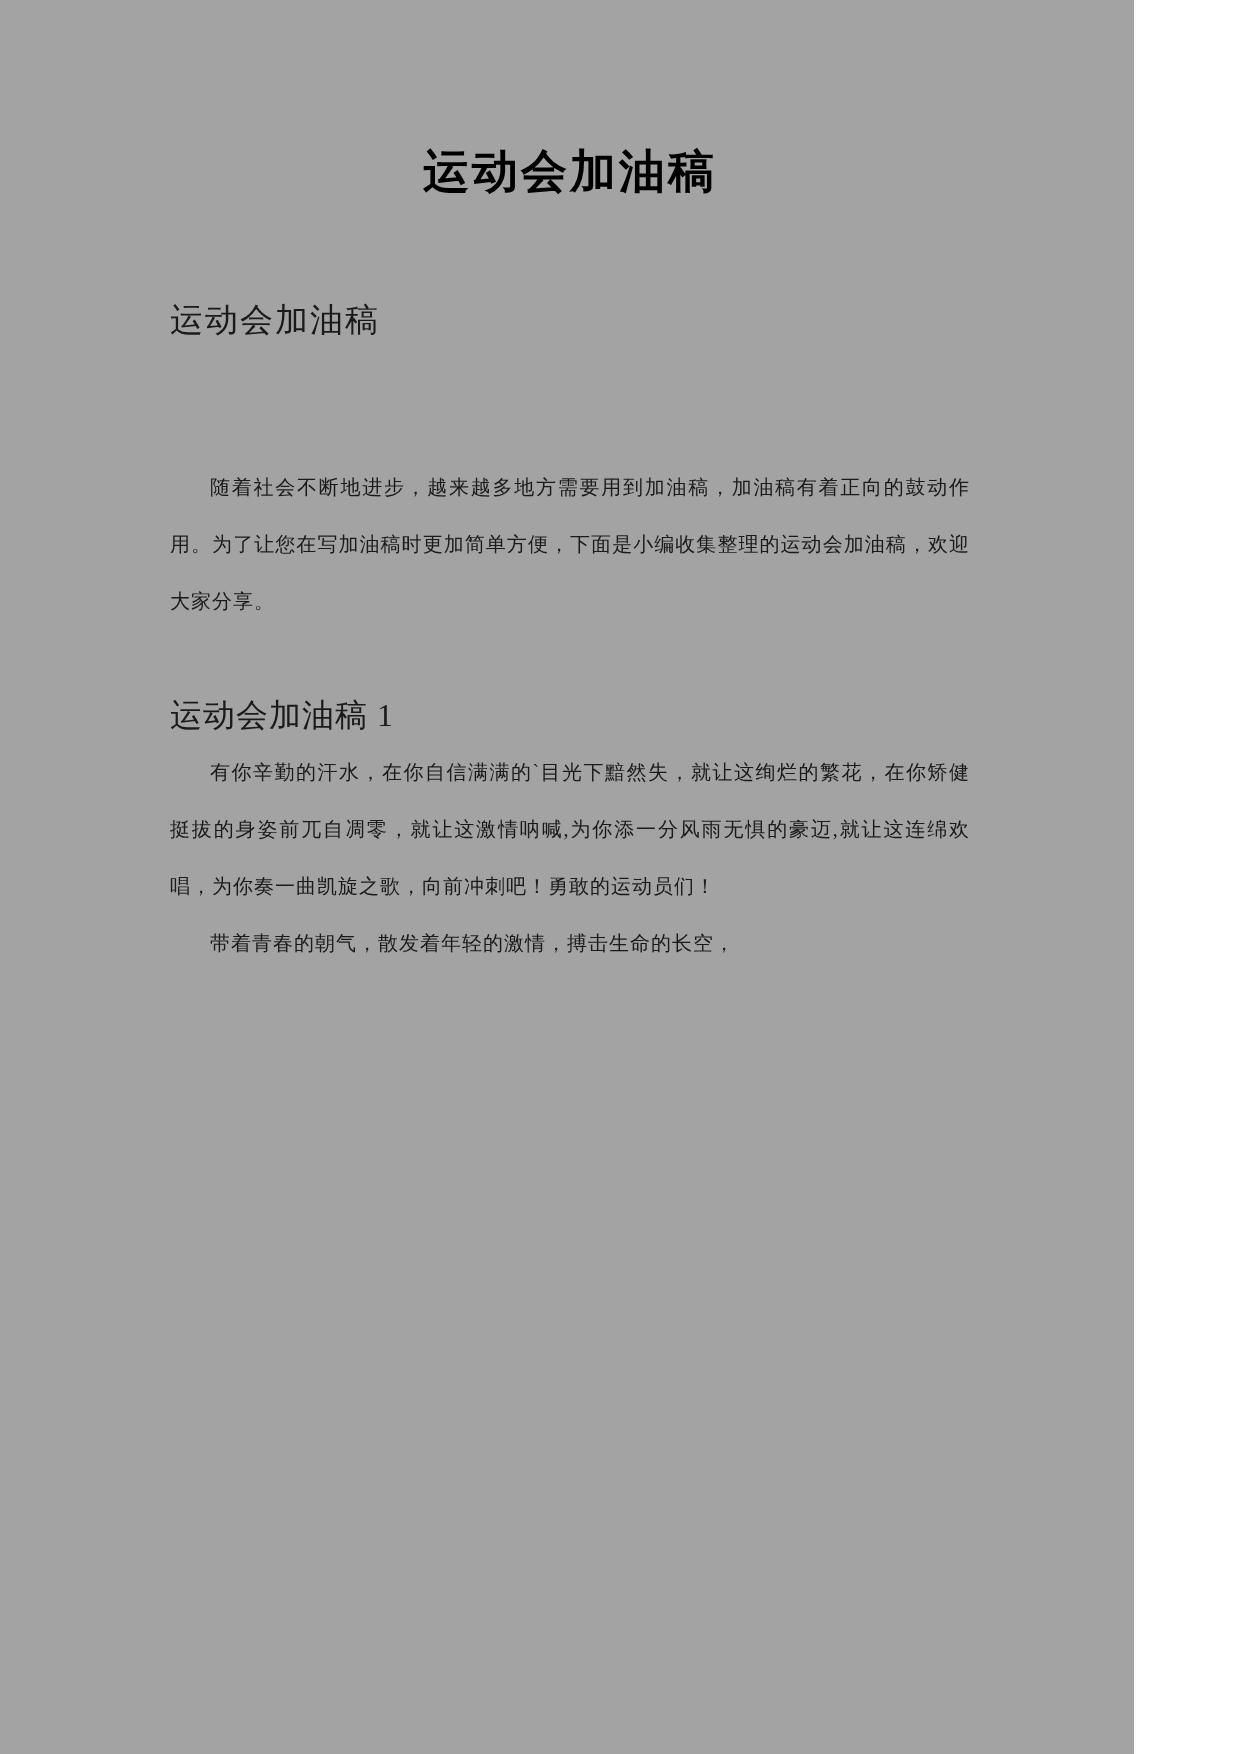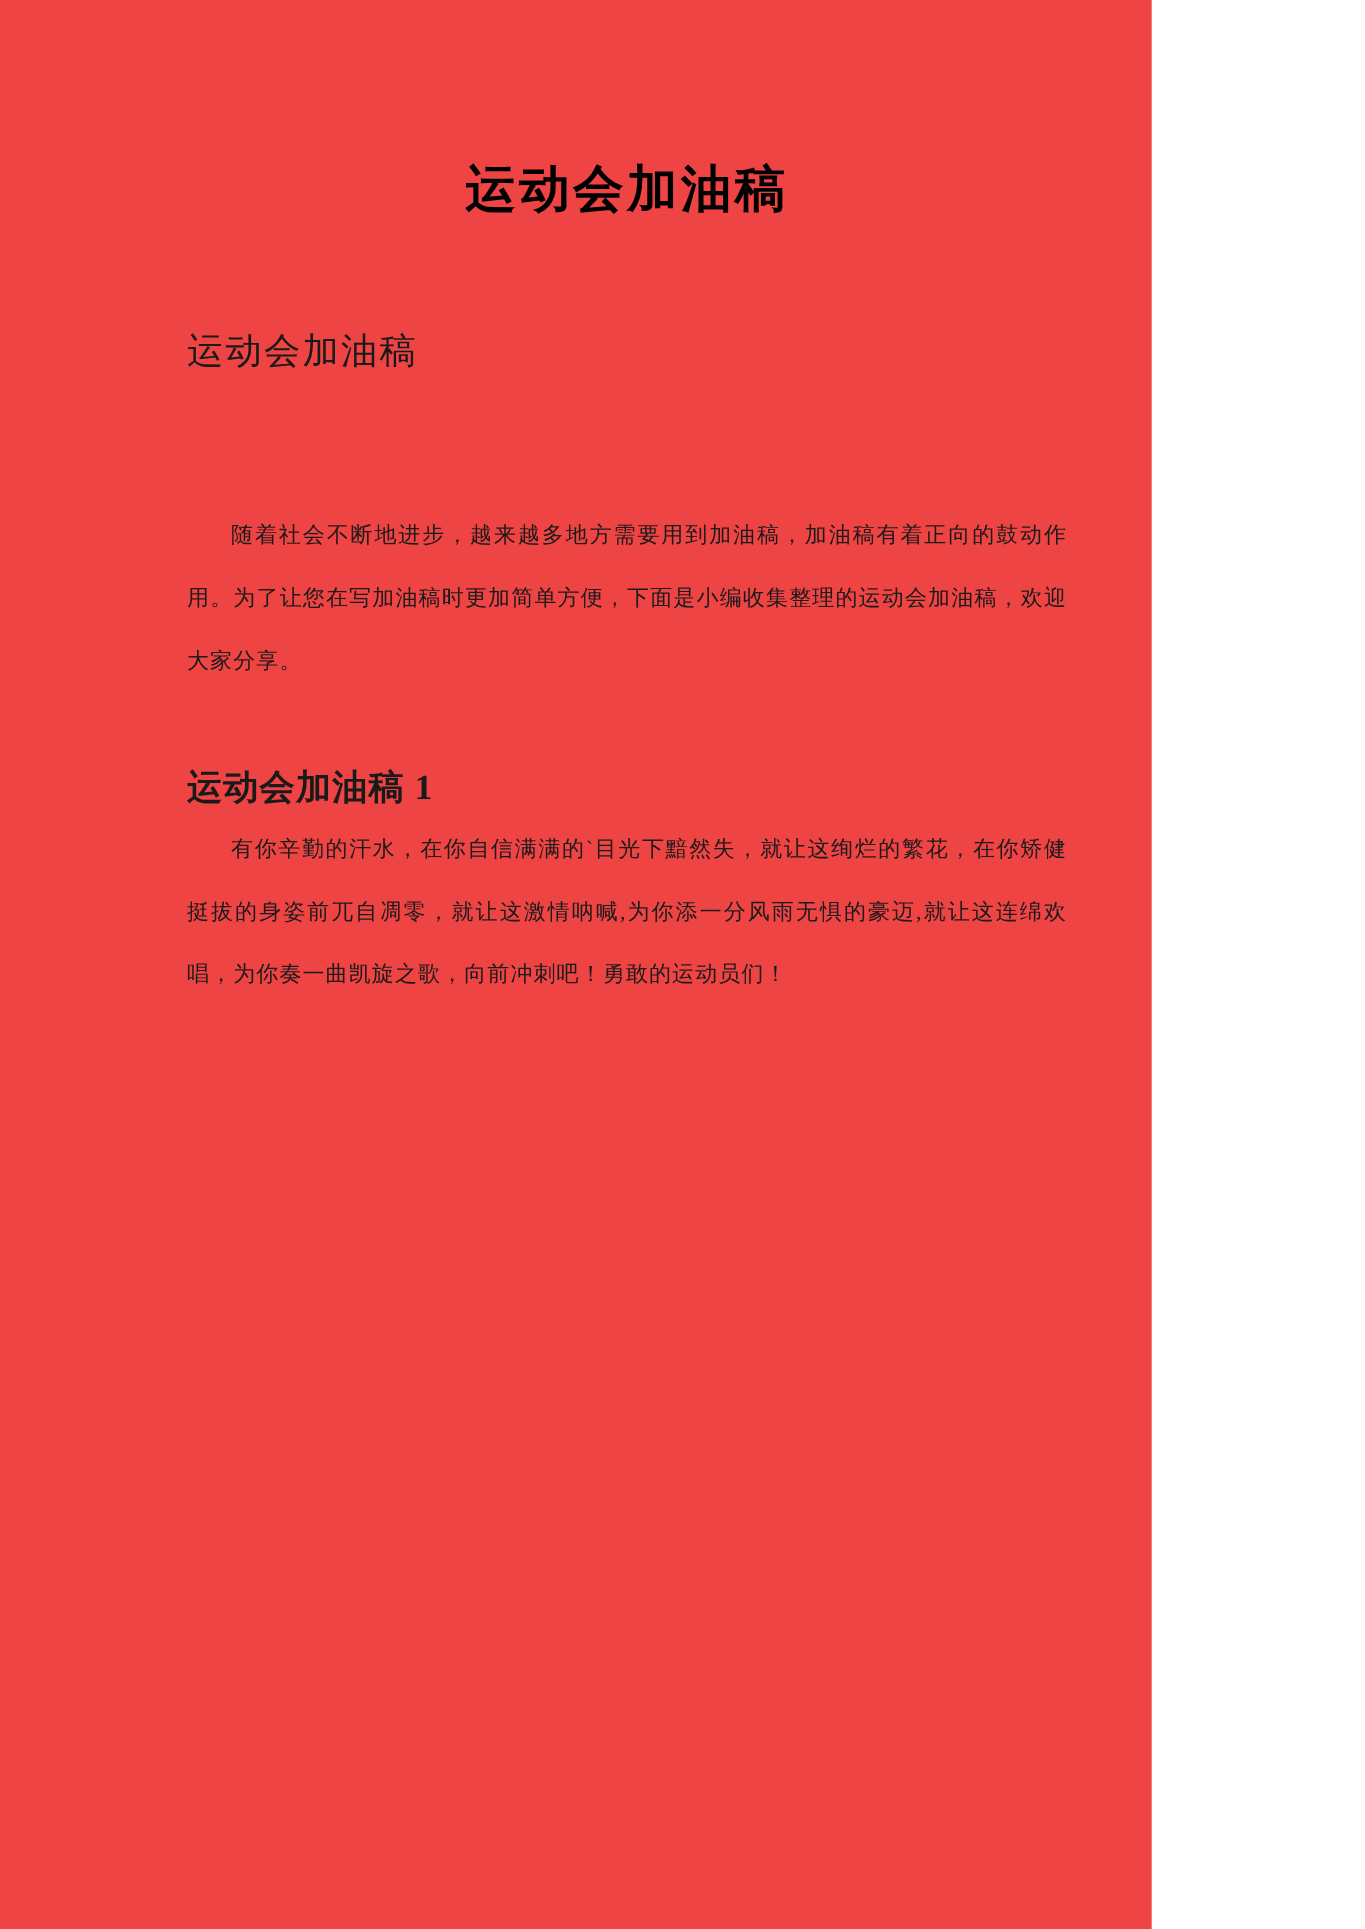--- a/index.html
+++ b/index.html
@@ -2,23 +2,23 @@
 <html lang="zh"><head>
 <meta charset="utf-8">
 <style>
   html, body {
     margin: 0;
     padding: 0;
     background: #ffffff;
   }
   .page {
     position: relative;
-    width: 1047px;
+    width: 1134px;
     height: 1754px;
-    background: #ef4444;
+    background: #a3a3a3;
     color: #1a1a1a;
     font-family: "Liberation Serif", "DejaVu Serif", serif;
     overflow: hidden;
   }
   .doc-title {
     margin: 0 0 0 170px;
     padding-top: 142px;
     width: 800px;
     text-align: center;
     font-size: 46px;
@@ -46,21 +46,21 @@
     text-indent: 2em;
   }
   .intro {
     margin-top: 116px;
   }
   .sec-heading {
     margin: 0 0 0 170px;
     width: 800px;
     font-size: 32px;
     line-height: 57px;
-    font-weight: 700;
+    font-weight: 400;
     letter-spacing: 1px;
   }
   .sec-heading.first-heading {
     margin-top: 57px;
   }
 </style>
 </head>
 <body>
 
 <div class="page">
@@ -68,14 +68,15 @@
   <h1 class="doc-title">运动会加油稿</h1>
 
   <p class="subtitle">运动会加油稿</p>
 
   <p class="para intro">随着社会不断地进步，越来越多地方需要用到加油稿，加油稿有着正向的鼓动作用。为了让您在写加油稿时更加简单方便，下面是小编收集整理的运动会加油稿，欢迎大家分享。</p>
 
   <h2 class="sec-heading first-heading">运动会加油稿 1</h2>
 
   <p class="para">有你辛勤的汗水，在你自信满满的`目光下黯然失，就让这绚烂的繁花，在你矫健挺拔的身姿前兀自凋零，就让这激情呐喊,为你添一分风雨无惧的豪迈,就让这连绵欢唱，为你奏一曲凯旋之歌，向前冲刺吧！勇敢的运动员们！</p>
 
+  <p class="para">带着青春的朝气，散发着年轻的激情，搏击生命的长空，</p>
 
 </div>
 
 </body></html>

